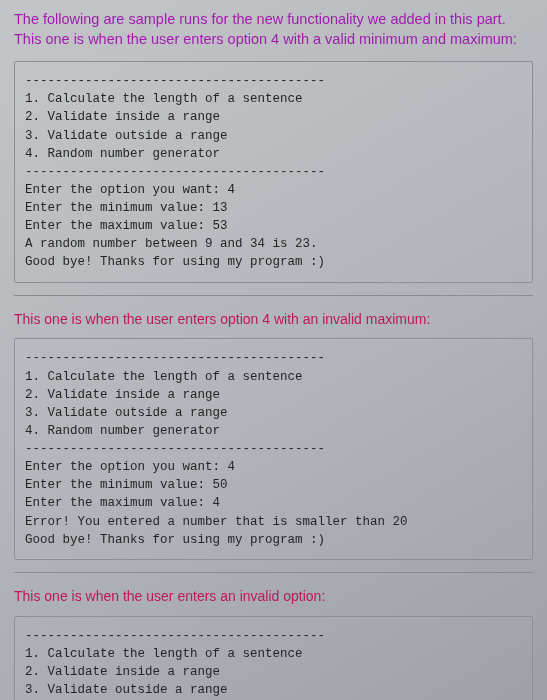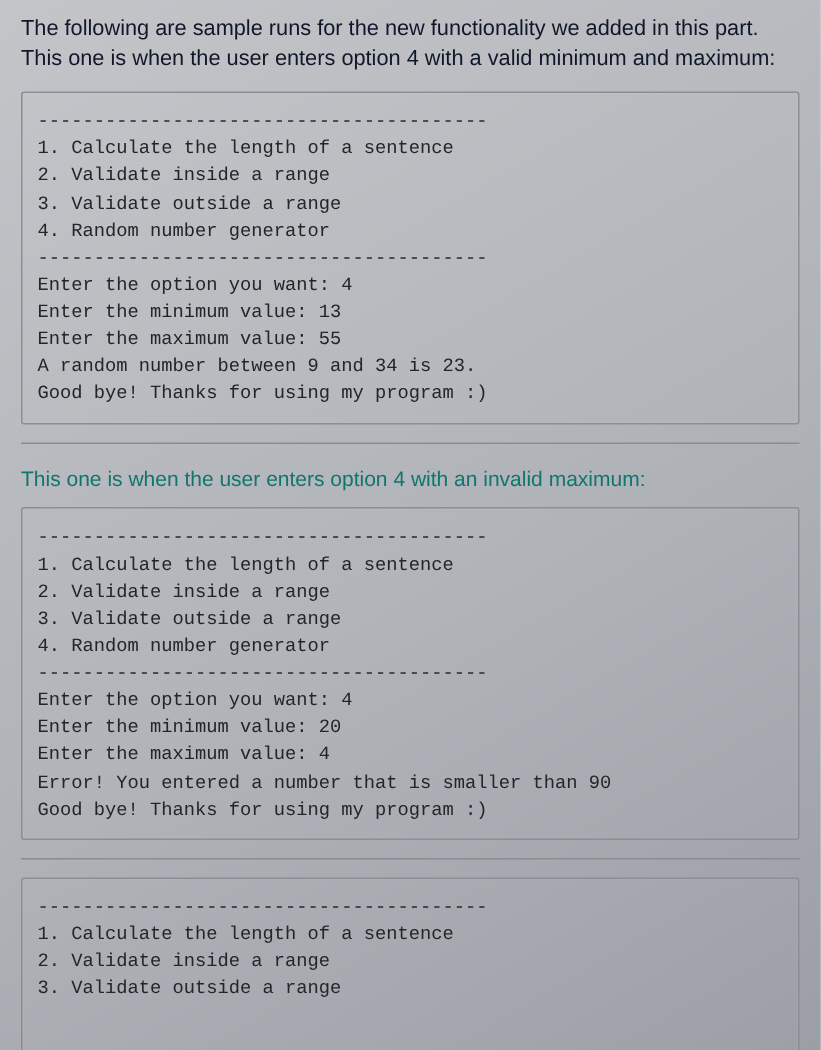--- a/index.html
+++ b/index.html
@@ -10,27 +10,27 @@
     font-family: Arial, Helvetica, sans-serif;
     color: #2a2b2e;
   }
   .page {
     padding: 10px 14px 28px 14px;
   }
   .intro {
     font-size: 14.5px;
     line-height: 1.35;
     margin-bottom: 12px;
-    color: #0f172a;
+    color: #a21caf;
   }
   .intro2 {
     font-size: 14px;
     line-height: 1.35;
     margin: 14px 0 10px 0;
-    color: #0f766e;
+    color: #be185d;
   }
   .code {
     border: 1px solid #8b8e94;
     border-radius: 2px;
     background: rgba(255,255,255,0.02);
     padding: 10px 8px 10px 10px;
     font-family: "Courier New", Courier, monospace;
     font-size: 12.5px;
     line-height: 1.45;
     white-space: pre;
@@ -51,42 +51,43 @@
   <div class="intro">The following are sample runs for the new functionality we added in this part. This one is when the user enters option 4 with a valid minimum and maximum:</div>
 
   <div class="code"><span>----------------------------------------</span>
 <span>1. Calculate the length of a sentence</span>
 <span>2. Validate inside a range</span>
 <span>3. Validate outside a range</span>
 <span>4. Random number generator</span>
 <span>----------------------------------------</span>
 <span>Enter the option you want: 4</span>
 <span>Enter the minimum value: 13</span>
-<span>Enter the maximum value: 55</span>
+<span>Enter the maximum value: 53</span>
 <span>A random number between 9 and 34 is 23.</span>
 <span>Good bye! Thanks for using my program :)</span></div>
 
   <hr class="hr">
 
   <div class="intro2">This one is when the user enters option 4 with an invalid maximum:</div>
 
   <div class="code"><span>----------------------------------------</span>
 <span>1. Calculate the length of a sentence</span>
 <span>2. Validate inside a range</span>
 <span>3. Validate outside a range</span>
 <span>4. Random number generator</span>
 <span>----------------------------------------</span>
 <span>Enter the option you want: 4</span>
-<span>Enter the minimum value: 20</span>
+<span>Enter the minimum value: 50</span>
 <span>Enter the maximum value: 4</span>
-<span>Error! You entered a number that is smaller than 90</span>
+<span>Error! You entered a number that is smaller than 20</span>
 <span>Good bye! Thanks for using my program :)</span></div>
 
   <hr class="hr">
 
+  <div class="intro2">This one is when the user enters an invalid option:</div>
 
   <div class="code"><span>----------------------------------------</span>
 <span>1. Calculate the length of a sentence</span>
 <span>2. Validate inside a range</span>
 <span>3. Validate outside a range</span>
 
 
 
 
 </div>

